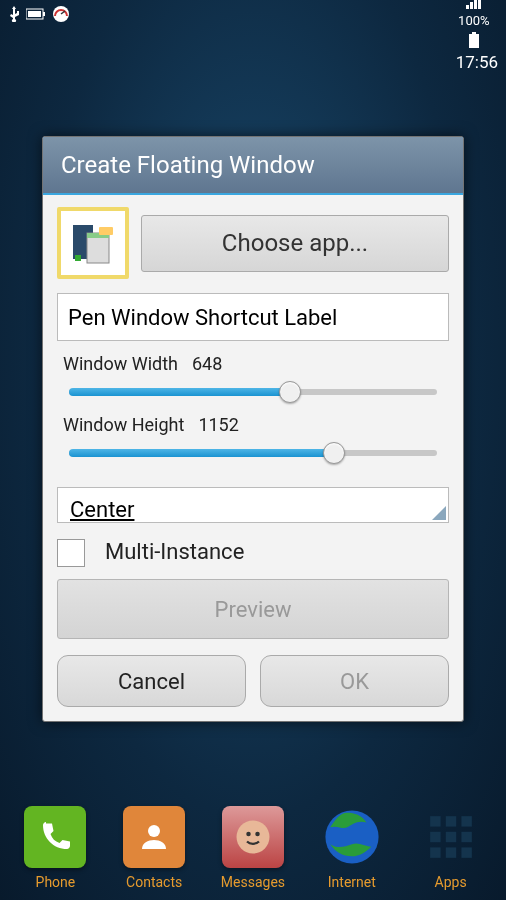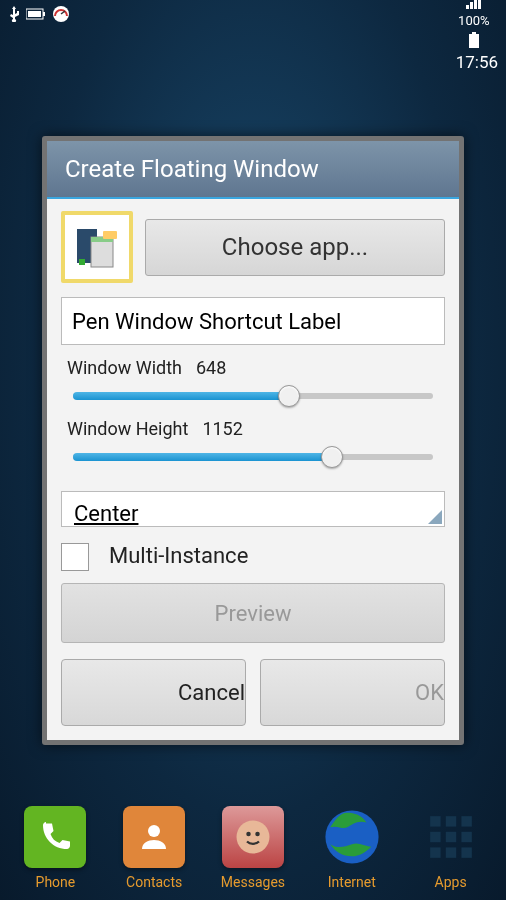--- a/index.html
+++ b/index.html
@@ -42,21 +42,21 @@
 }
 .dock-label { color: #e69b2e; font-size: 14px; margin-top: 6px; }
 
 
 .dialog {
   position: absolute;
   left: 42px;
   top: 136px;
   width: 422px;
   background: #f3f3f3;
-  border: 5px solid #737373;
+  border: 1px solid #737373;
   border-radius: 3px;
   box-shadow: 0 0 14px rgba(0,0,0,0.6);
 }
 .dialog-title {
   background: linear-gradient(#7d94a9, #5f7690);
   color: #fff;
   font-size: 24px;
   font-weight: 400;
   padding: 14px 18px;
   border-bottom: 2px solid #3aa6df;
@@ -150,27 +150,26 @@
   width: 100%; height: 60px;
   background: linear-gradient(#e2e2e2, #d4d4d4);
   border: 1px solid #b5b5b5;
   border-radius: 3px;
   font-size: 22px; color: #999;
   margin-bottom: 16px;
 }
 
 .btn-row { display: flex; gap: 14px; }
 .dlg-btn {
-  flex: 1; height: 67px;
+  flex: 1; height: 52px;
   background: linear-gradient(#e8e8e8, #d8d8d8);
   border: 1px solid #aaa;
-  border-radius: 4px;
+  border-radius: 11px;
   font-size: 22px;
   cursor: pointer;
-  text-align: right;
 }
 .dlg-btn.ok { color: #999; }
 .dlg-btn.cancel { color: #222; }
 </style>
 </head>
 <body>
 
 <div class="status-bar">
   <div class="status-left">
     <span class="status-icon">

